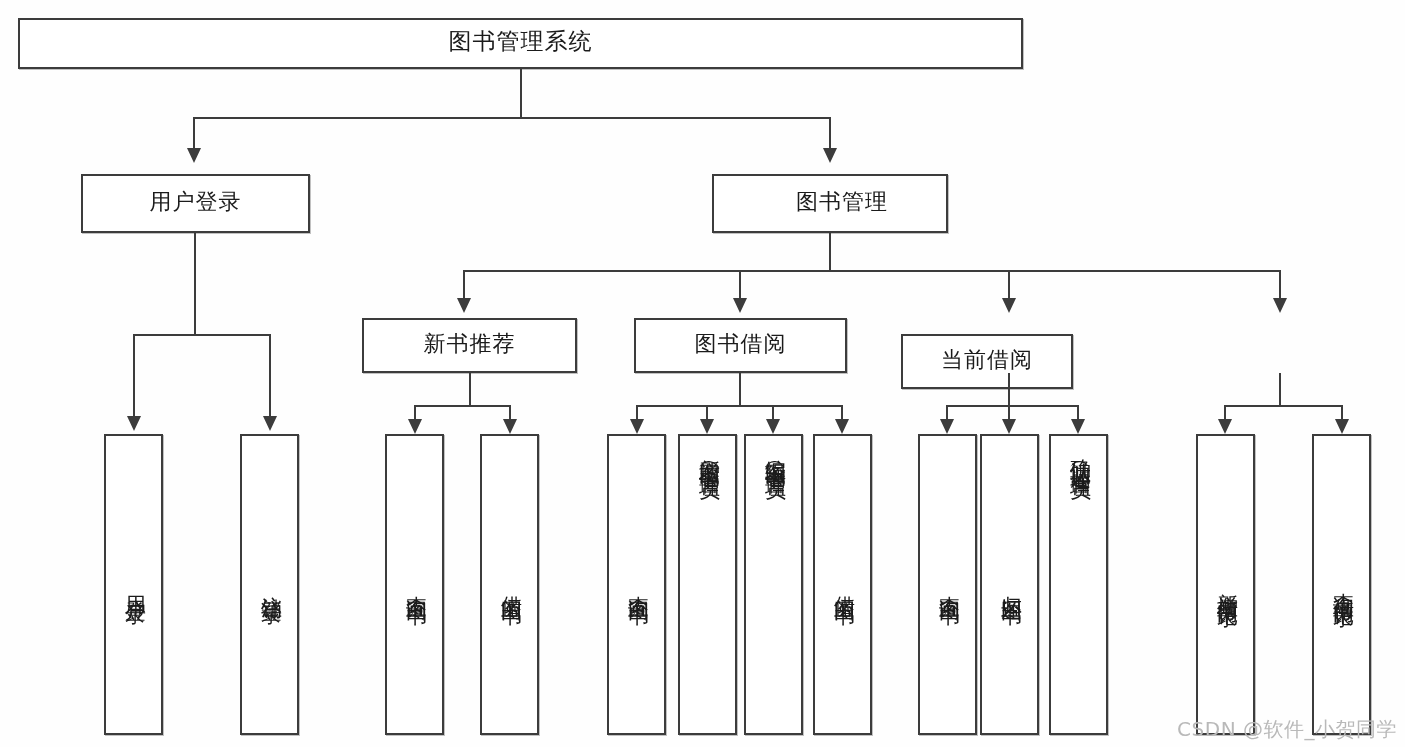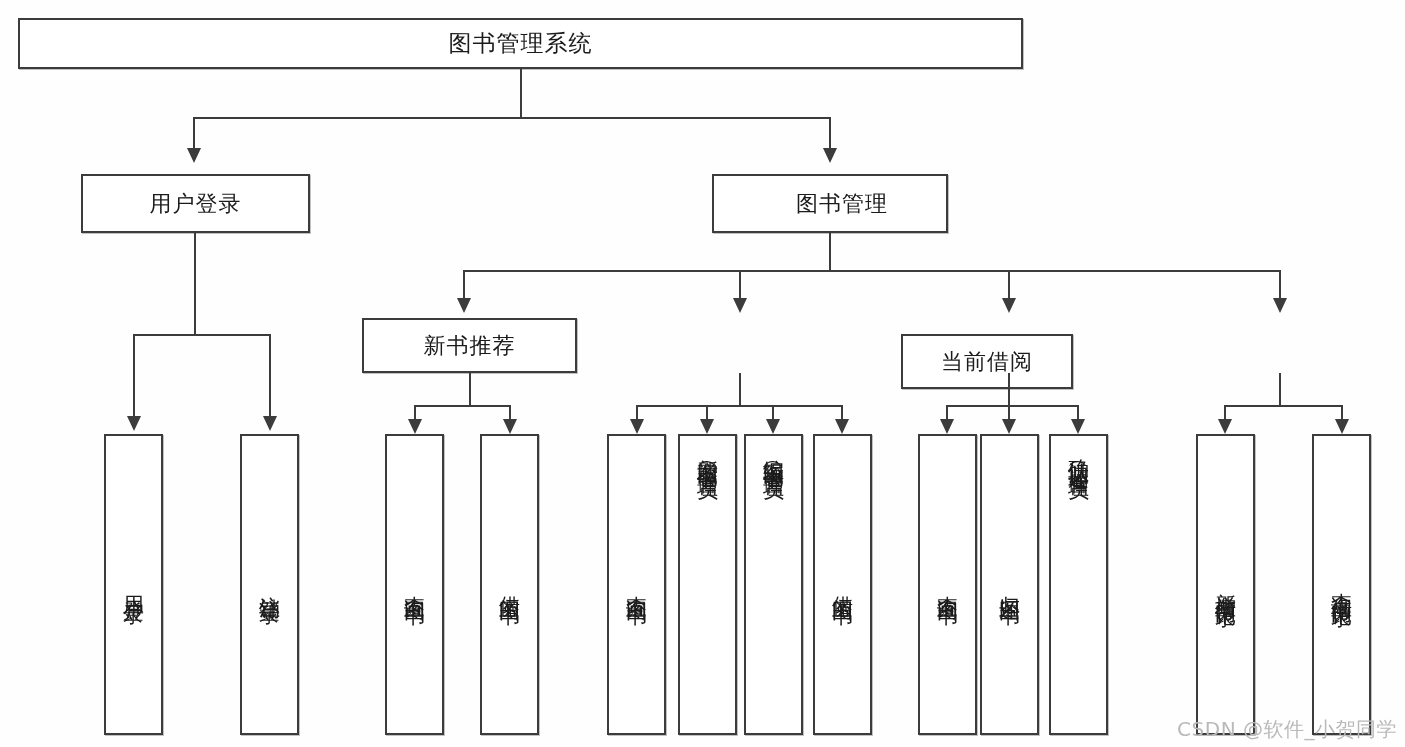--- a/index.html
+++ b/index.html
@@ -23,20 +23,21 @@
     display:flex;
     align-items:center;
     justify-content:center;
     color:#1b1b1b;
   }
   .node .lbl{
     display:block;
     text-align:center;
     line-height:1.18;
     white-space:nowrap;
+    font-family:Liberation Mono, monospace;
   }
   
   .node.h .lbl{
     font-size:22px;
     letter-spacing:1px;
   }
   .node.root .lbl{font-size:23px;}
   
   .node.v{
     align-items:center;
@@ -112,20 +113,23 @@
   <div class="edge v" style="left:739px;top:270px;height:30px;"></div>
   <div class="arrow" style="left:733px;top:298px;"></div>
   <div class="edge v" style="left:1008px;top:270px;height:30px;"></div>
   <div class="arrow" style="left:1002px;top:298px;"></div>
   <div class="edge v" style="left:1279px;top:270px;height:30px;"></div>
   <div class="arrow" style="left:1273px;top:298px;"></div>
 
   <div class="node h" style="left:362px;top:318px;width:215px;height:55px;">
     <span class="lbl">新书推荐</span>
   </div>
+  <div class="node h" style="left:634px;top:318px;width:213px;height:55px;">
+    <span class="lbl">图书借阅</span>
+  </div>
   <div class="node h" style="left:901px;top:334px;width:172px;height:55px;">
     <span class="lbl">当前借阅</span>
   </div>
 
   <div class="edge v" style="left:469px;top:373px;height:33px;"></div>
   <div class="edge h" style="left:414px;top:405px;width:96px;"></div>
   <div class="edge v" style="left:414px;top:405px;height:16px;"></div>
   <div class="arrow" style="left:408px;top:419px;"></div>
   <div class="edge v" style="left:509px;top:405px;height:16px;"></div>
   <div class="arrow" style="left:503px;top:419px;"></div>

